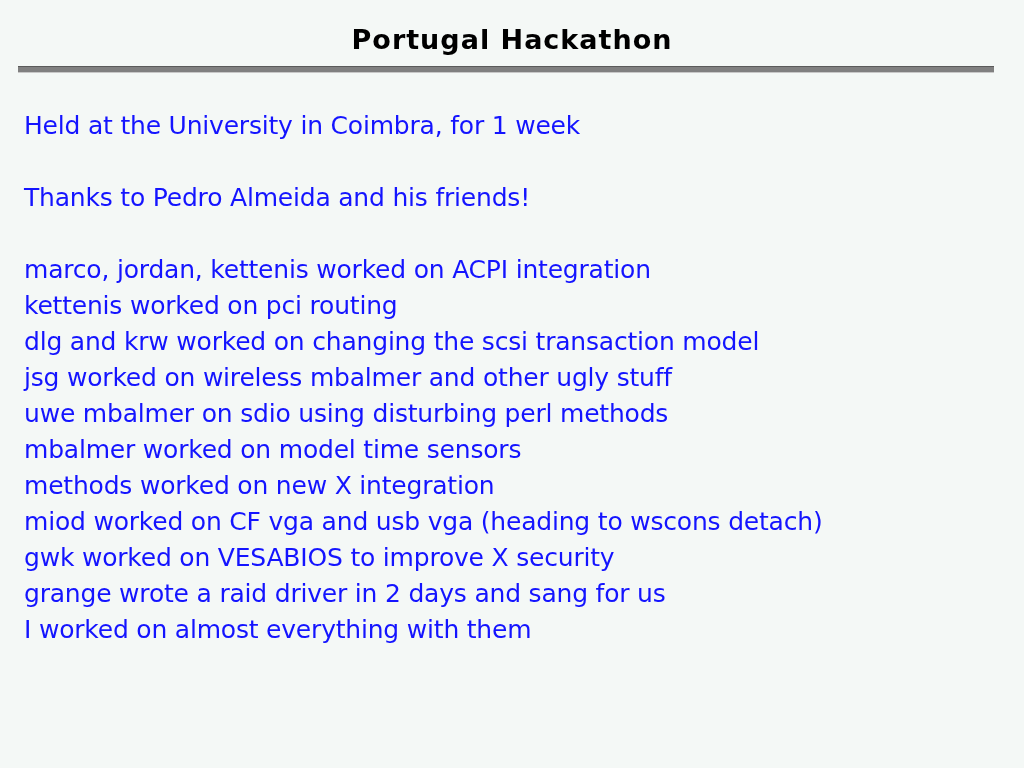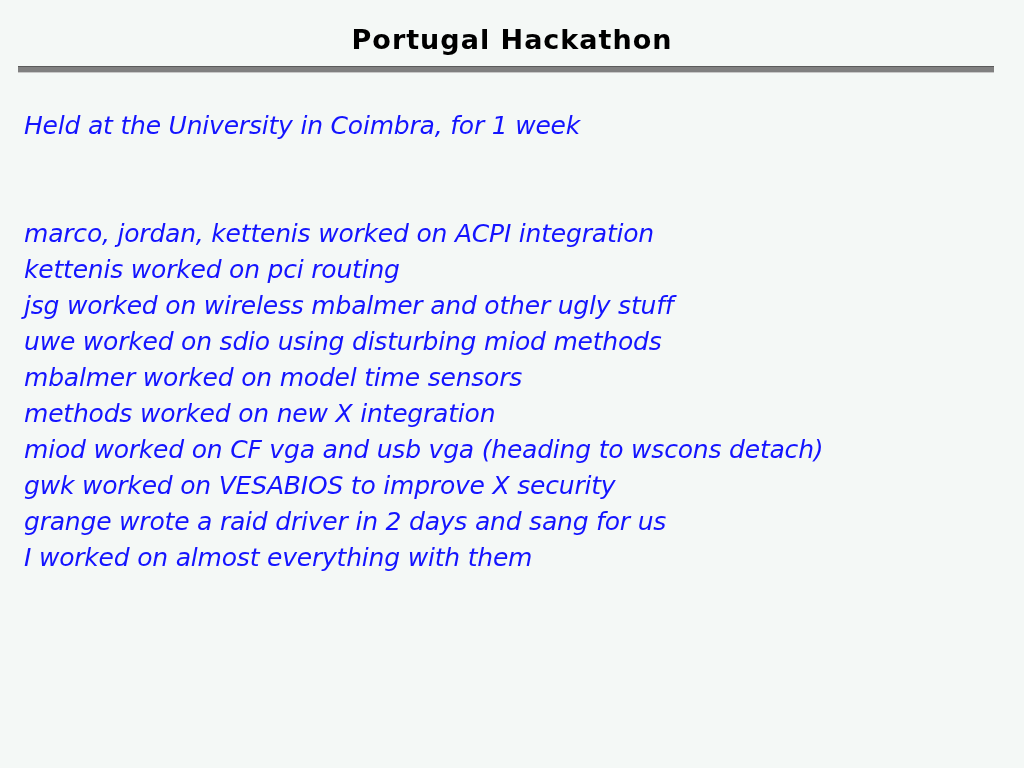--- a/index.html
+++ b/index.html
@@ -48,44 +48,45 @@
     left: 24px;
     width: 960px;
   }
   .line {
     font-family: "DejaVu Sans", sans-serif;
     font-size: 25px;
     line-height: 36px;
     color: #1414ff;
     white-space: pre;
     letter-spacing: -0.2px;
-    font-style: italic;
   }
   .line.blank {
     height: 36px;
     font-size: 1px;
   }
 </style>
 </head>
 <body>
 
 <div class="slide">
 
   <div class="slide-title">Portugal  Hackathon</div>
 
   <div class="title-rule"></div>
 
   <div class="body-block">
     <div class="line">Held at the University in Coimbra, for 1 week</div>
     <div class="line blank"></div>
+    <div class="line">Thanks to Pedro Almeida and his friends!</div>
     <div class="line blank"></div>
     <div class="line">marco, jordan, kettenis worked on ACPI integration</div>
     <div class="line">kettenis worked on pci routing</div>
+    <div class="line">dlg and krw worked on changing the scsi transaction model</div>
     <div class="line">jsg worked on wireless mbalmer and other ugly stuff</div>
-    <div class="line">uwe worked on sdio using disturbing miod methods</div>
+    <div class="line">uwe mbalmer on sdio using disturbing perl methods</div>
     <div class="line">mbalmer worked on model time sensors</div>
     <div class="line">methods worked on new X integration</div>
     <div class="line">miod worked on CF vga and usb vga (heading to wscons detach)</div>
     <div class="line">gwk worked on VESABIOS to improve X security</div>
     <div class="line">grange wrote a raid driver in 2 days and sang for us</div>
     <div class="line">I worked on almost everything with them</div>
   </div>
 
 </div>
 

